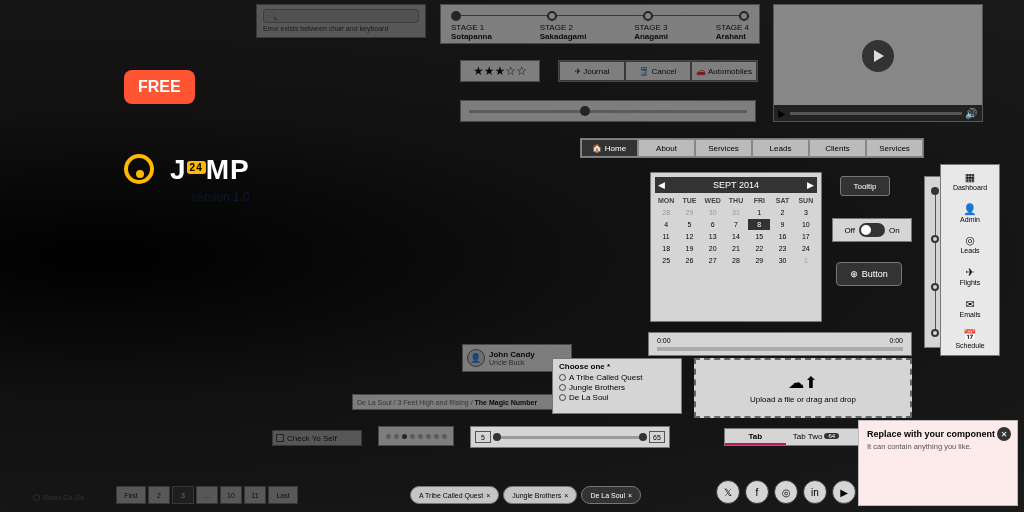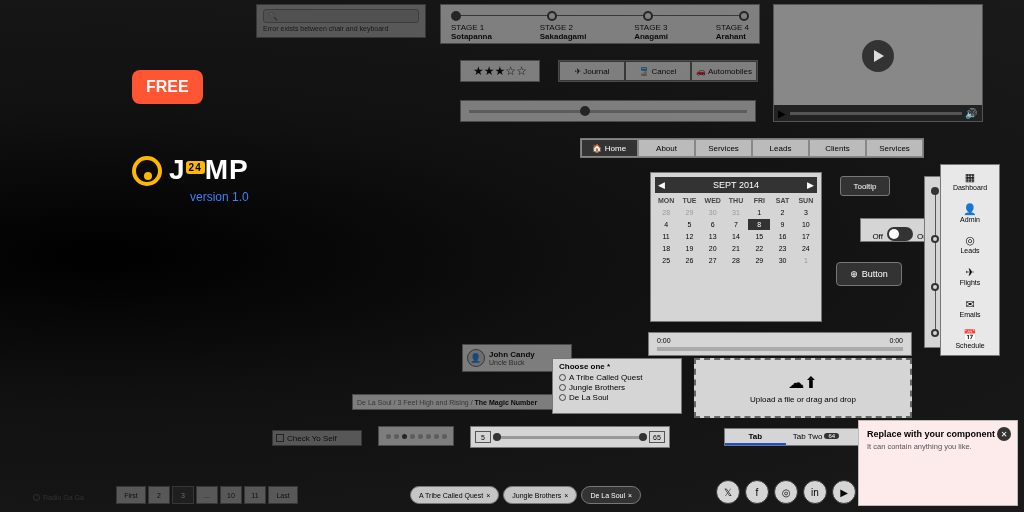--- a/index.html
+++ b/index.html
@@ -1,25 +1,25 @@
 <!DOCTYPE html>
 <html><head>
 <meta charset="utf-8">
 <style>
 *{box-sizing:border-box;margin:0;padding:0}
 body{width:1024px;height:512px;background:radial-gradient(ellipse at 10% 50%,#000 0%,#111 40%,#1a1a1a 100%);font-family:-apple-system,Helvetica,Arial,sans-serif;position:relative;overflow:hidden;color:#000}
-.hero{position:absolute;left:132px;top:70px;z-index:10}
+.hero{position:absolute;left:124px;top:70px;z-index:10}
 .free{background:#ff5533;color:#fff;font-weight:700;font-size:16px;padding:8px 14px;border-radius:8px;display:inline-block}
-.logo{margin-top:50px;display:flex;align-items:flex-end;gap:7px}
+.logo{margin-top:50px;display:flex;align-items:flex-start;gap:16px}
 .logo-o{width:30px;height:30px;border-radius:50%;border:4px solid #ffb800;position:relative}
 .logo-o::after{content:"";position:absolute;width:8px;height:8px;background:#ffb800;border-radius:50%;bottom:2px;left:8px}
 .logo-text{color:#fff;font-weight:800;font-size:28px;letter-spacing:1px}
 .logo-24{background:#ffb800;color:#000;font-size:10px;font-weight:700;padding:1px 3px;border-radius:3px;position:relative;top:-8px}
 .title{color:#f5f0e1;font-size:60px;font-weight:800;margin-top:10px;letter-spacing:-1px}
-.version{color:#3b82f6;font-size:12px;text-align:right;margin-top:4px}
+.version{color:#0f172a;font-size:12px;text-align:right;margin-top:4px}
 .comp{position:absolute;background:#d5d5d5;border:1px solid #777;font-size:10px}
 .fade{opacity:.35}
 .fade2{opacity:.55}
 
 .search{left:256px;top:4px;width:170px;height:34px;padding:4px 6px}
 .search-in{width:100%;height:14px;background:#c0c0c0;border:1px solid #888;border-radius:3px;font-size:8px;padding:0 4px;display:flex;align-items:center}
 .search-err{color:#222;font-size:7px;margin-top:2px}
 
 .stepper{left:440px;top:4px;width:320px;height:40px;padding:6px 10px}
 .step-row{display:flex;justify-content:space-between;align-items:center;position:relative}
@@ -50,21 +50,21 @@
 .cal{left:650px;top:172px;width:172px;height:150px;background:#d5d5d5;padding:4px}
 .cal-hd{background:#333;color:#fff;text-align:center;font-size:9px;padding:3px;display:flex;justify-content:space-between}
 .cal-grid{display:grid;grid-template-columns:repeat(7,1fr);font-size:7px;text-align:center;gap:1px;margin-top:2px}
 .cal-grid div{padding:2px 0}
 .cal-grid .dh{font-weight:700;color:#444}
 .cal-grid .sel{background:#333;color:#fff}
 .cal-grid .mute{color:#999}
 
 .tooltip{left:840px;top:176px;width:50px;height:20px;background:#333;color:#fff;display:flex;align-items:center;justify-content:center;font-size:8px;border-radius:3px}
 
-.toggle{left:860px;top:218px;width:80px;height:24px;display:flex;align-items:flex-end;justify-content:center;gap:4px;font-size:8px}
+.toggle{left:832px;top:218px;width:80px;height:24px;display:flex;align-items:center;justify-content:center;gap:4px;font-size:8px}
 .sw{width:26px;height:14px;background:#333;border-radius:8px;position:relative}
 .sw::after{content:"";position:absolute;width:10px;height:10px;background:#fff;border-radius:50%;top:2px;left:2px}
 
 .btn{left:836px;top:262px;width:66px;height:24px;background:#333;color:#fff;display:flex;align-items:center;justify-content:center;gap:4px;font-size:9px;border-radius:4px}
 
 .prog{left:648px;top:332px;width:264px;height:24px;padding:4px 8px}
 .prog .lbl{display:flex;justify-content:space-between;font-size:7px}
 .prog .bar{height:4px;background:#aaa;margin-top:3px}
 
 .vnav{left:934px;top:166px;width:62px;height:186px;background:#e5e5e5;display:flex;flex-direction:column}
@@ -92,21 +92,21 @@
 
 .radios{left:552px;top:358px;width:130px;height:56px;padding:3px 6px;font-size:8px}
 .radios .t{font-weight:600;margin-bottom:2px}
 .radios .r{display:flex;align-items:center;gap:3px;margin-top:1px}
 .radios .c{width:7px;height:7px;border:1px solid #444;border-radius:50%}
 
 .upload{left:694px;top:358px;width:218px;height:60px;border:2px dashed #666;display:flex;flex-direction:column;align-items:center;justify-content:center;gap:3px;font-size:8px;background:#d5d5d5}
 
 .tabs{left:724px;top:428px;width:184px;height:18px;display:flex;font-size:8px}
 .tabs div{flex:1;display:flex;align-items:center;justify-content:center;gap:2px;border-bottom:2px solid transparent}
-.tabs div.on{border-bottom:2px solid #1d4ed8;font-weight:700}
+.tabs div.on{border-bottom:2px solid #be185d;font-weight:700}
 .tabs .badge{background:#333;color:#fff;border-radius:7px;padding:0 4px;font-size:6px}
 
 .radio1{left:30px;top:490px;width:80px;height:14px;font-size:7px;display:flex;align-items:center;gap:3px;padding:0 3px;background:transparent;border:none;color:#666}
 
 .pag{left:116px;top:486px;width:230px;height:20px;display:flex;gap:2px}
 .pag div{width:22px;height:18px;border:1px solid #777;background:#d5d5d5;font-size:7px;display:flex;align-items:center;justify-content:center}
 .pag div.first,.pag div.last{width:30px}
 .pag div.on{background:#333;color:#fff}
 
 .chips{left:410px;top:486px;width:260px;height:18px;display:flex;gap:4px;background:transparent;border:none}

